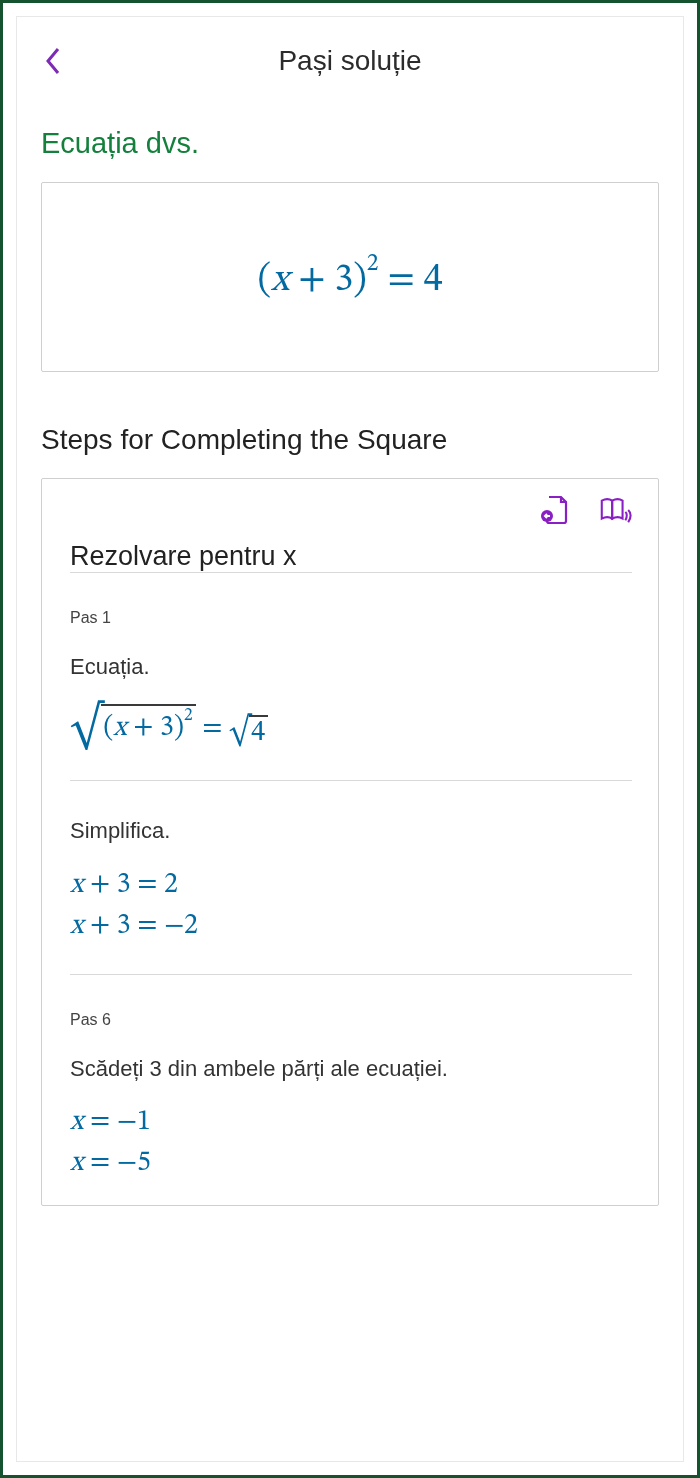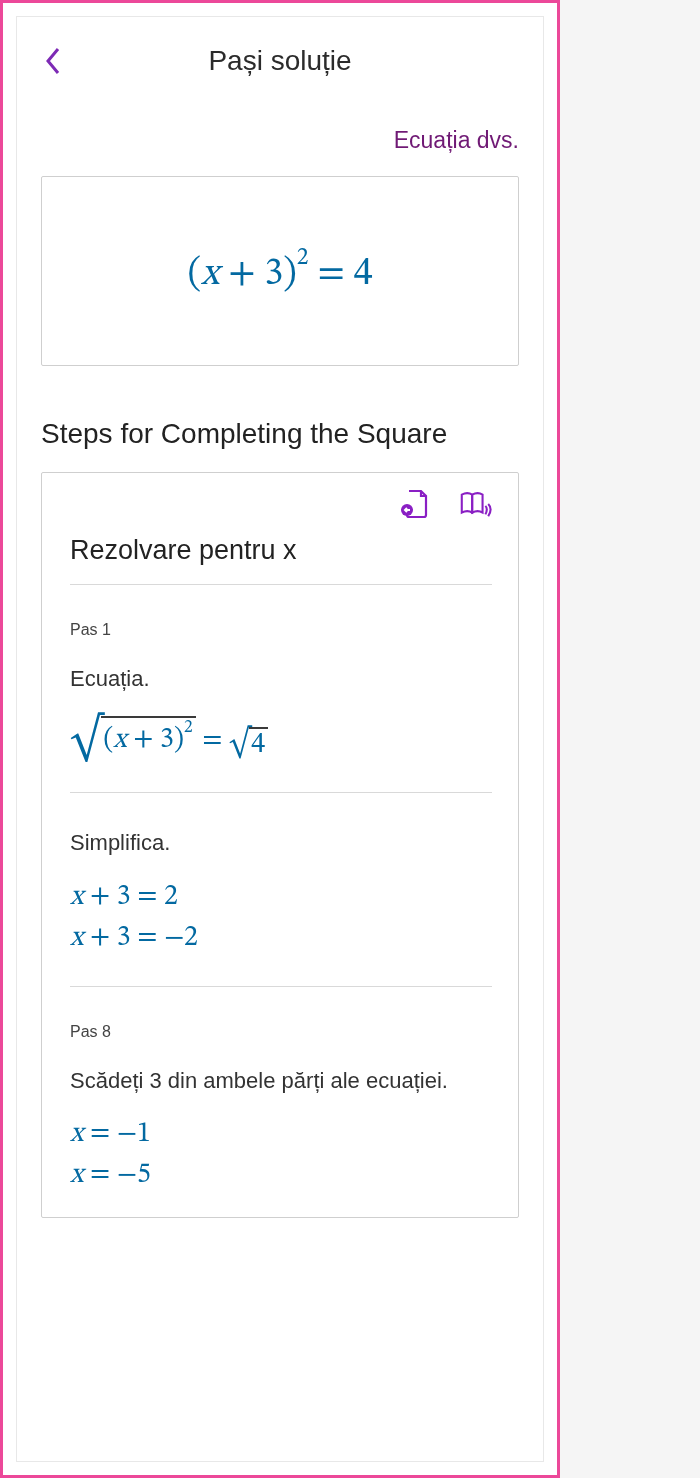--- a/index.html
+++ b/index.html
@@ -5,24 +5,24 @@
   html, body {
     margin: 0;
     padding: 0;
     width: 700px;
     height: 1478px;
     font-family: "Segoe UI", Arial, sans-serif;
     background: #f5f5f5;
     color: #2b2b2b;
   }
   .outer {
-    width: 560px;
+    width: 700px;
     height: 1478px;
     box-sizing: border-box;
-    border: 3px solid #ec4899;
+    border: 3px solid #14532d;
     background: #fff;
     position: relative;
   }
   .inner {
     position: absolute;
     top: 14px;
     left: 14px;
     right: 14px;
     bottom: 14px;
     background: #ffffff;
@@ -51,24 +51,23 @@
   }
   .page-title {
     flex: 1;
     text-align: center;
     font-size: 28px;
     font-weight: 400;
     color: #2b2b2b;
     margin-right: 24px;
   }
   .section-label {
-    font-size: 23px;
-    color: #701a75;
+    font-size: 29px;
+    color: #15803d;
     margin-bottom: 22px;
-    text-align: right;
   }
   .equation-box {
     border: 1px solid #cfcfcf;
     border-radius: 2px;
     height: 188px;
     display: flex;
     align-items: center;
     justify-content: center;
     margin-bottom: 52px;
   }
@@ -110,21 +109,20 @@
     justify-content: center;
   }
   .action-icon svg {
     stroke: #8a1fc4;
     fill: none;
     stroke-width: 2.2;
   }
   .solve-title {
     font-size: 27px;
     color: #222;
-    padding-bottom: 18px;
     border-bottom: 1px solid #d9d9d9;
     margin-bottom: 36px;
   }
   .step-block {
     padding-bottom: 26px;
     border-bottom: 1px solid #d9d9d9;
     margin-bottom: 36px;
   }
   .step-block.last {
     border-bottom: none;
@@ -242,21 +240,21 @@
         <div class="step-text">Simplifica.</div>
         <span class="math">
           <span class="ital">x</span><span> + 3 = 2</span>
         </span>
         <span class="math">
           <span class="ital">x</span><span> + 3 = −2</span>
         </span>
       </div>
 
       <div class="step-block last">
-        <div class="step-label">Pas 8</div>
+        <div class="step-label">Pas 6</div>
         <div class="step-text">Scădeți 3 din ambele părți ale ecuației.</div>
         <span class="math">
           <span class="ital">x</span><span> = −1</span>
         </span>
         <span class="math">
           <span class="ital">x</span><span> = −5</span>
         </span>
       </div>
 
     </div>

